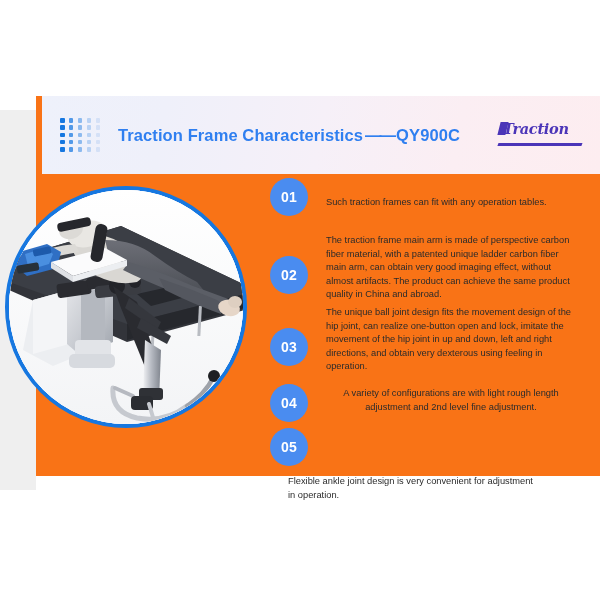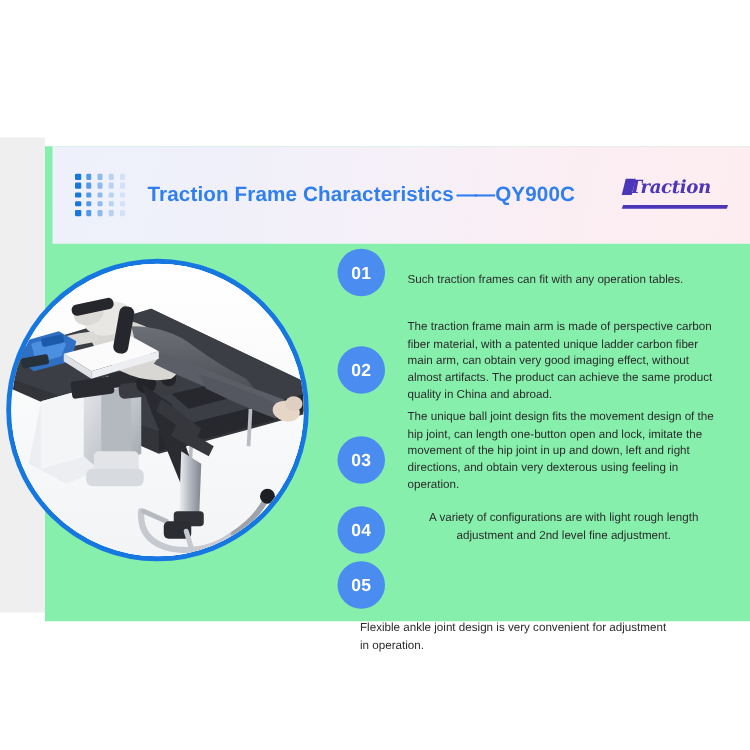--- a/index.html
+++ b/index.html
@@ -22,24 +22,24 @@
     top: 110px;
     width: 36px;
     height: 380px;
     background: #efefef;
   }
 
   
   .card {
     position: absolute;
     left: 36px;
-    top: 117px;
+    top: 96px;
     width: 564px;
     height: 380px;
-    background: #86efac;
+    background: #f97316;
     overflow: visible;
   }
 
   
   .header-band {
     position: absolute;
     left: 6px;
     top: 0px;
     right: 0;
     height: 78px;
@@ -364,21 +364,21 @@
       <div class="ftext">Such traction frames can fit with any operation tables.</div>
     </div>
 
     <div class="feature f2">
       <div class="badge">02</div>
       <div class="ftext">The traction frame main arm is made of perspective carbon fiber material, with a patented unique ladder carbon fiber main arm, can obtain very good imaging effect, without almost artifacts. The product can achieve the same product quality in China and abroad.</div>
     </div>
 
     <div class="feature f3">
       <div class="badge">03</div>
-      <div class="ftext">The unique ball joint design fits the movement design of the hip joint, can length one-button open and lock, imitate the movement of the hip joint in up and down, left and right directions, and obtain very dexterous using feeling in operation.</div>
+      <div class="ftext">The unique ball joint design fits the movement design of the hip joint, can realize one-button open and lock, imitate the movement of the hip joint in up and down, left and right directions, and obtain very dexterous using feeling in operation.</div>
     </div>
 
     <div class="feature f4">
       <div class="badge">04</div>
       <div class="ftext">A variety of configurations are with light rough length adjustment and 2nd level fine adjustment.</div>
     </div>
 
     <div class="feature f5">
       <div class="badge">05</div>
       <div class="ftext">Flexible ankle joint design is very convenient for adjustment in operation.</div>

